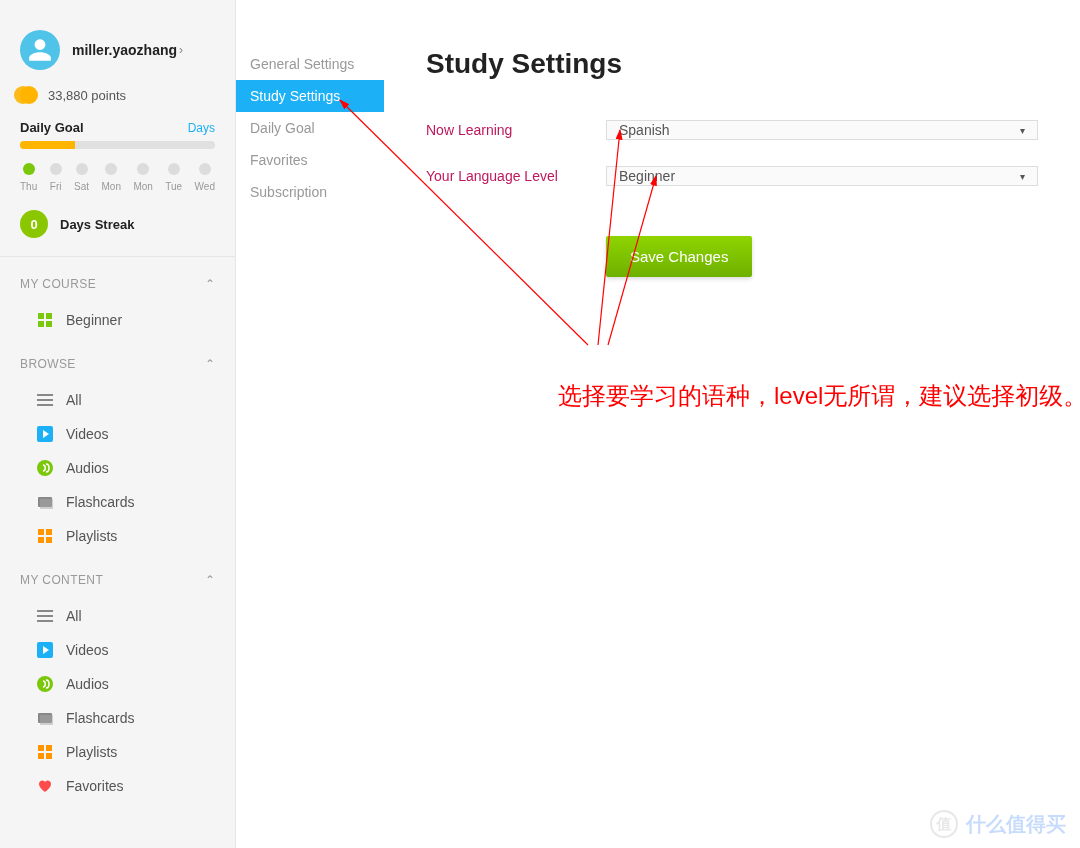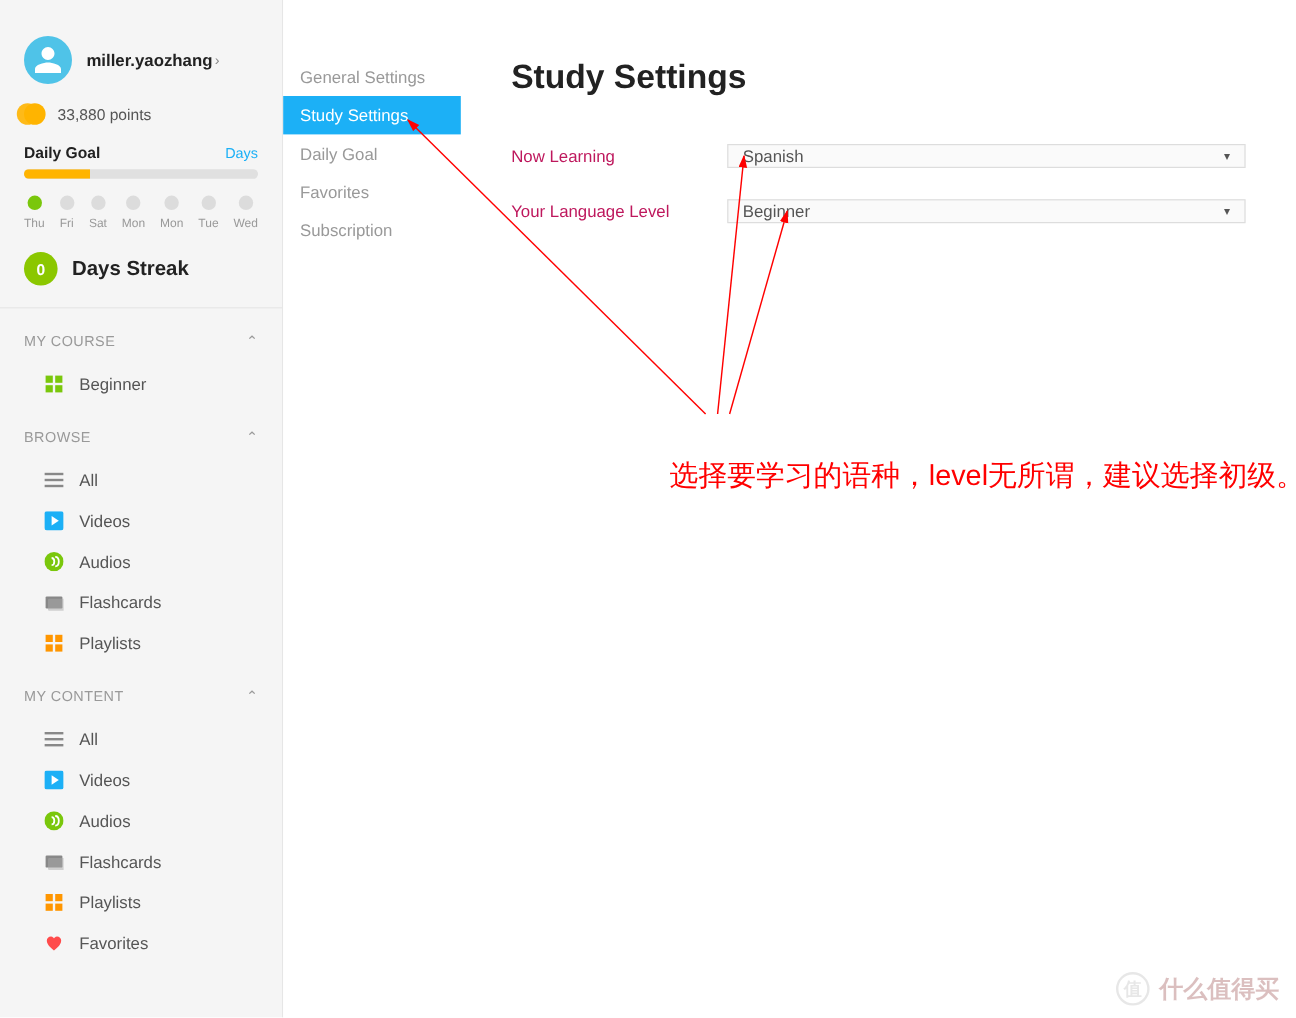--- a/index.html
+++ b/index.html
@@ -22,21 +22,21 @@
 .dg-edit { color:#1cb0f6; font-size:12px; font-weight:normal; cursor:pointer; }
 .dg-bar { height:8px; background:#e0e0e0; border-radius:4px; margin-top:6px; overflow:hidden; }
 .dg-fill { height:100%; width:28%; background:#ffb400; }
 .week { display:flex; justify-content:space-between; margin-top:14px; }
 .day { text-align:center; }
 .dot { width:12px; height:12px; border-radius:50%; background:#dcdcdc; margin:0 auto 6px; }
 .dot.green { background:#7ac70c; }
 .day-lbl { font-size:10px; color:#999; }
 .streak-row { display:flex; align-items:center; margin-top:18px; }
 .streak-badge { width:28px; height:28px; border-radius:50%; background:#8bc700; color:#fff; font-size:13px; font-weight:bold; display:flex; align-items:center; justify-content:center; margin-right:12px; }
-.streak-text { font-size:17px; font-weight:bold; color:#222; }
+.streak-text { font-size:13px; font-weight:bold; color:#222; }
 
 .section-hdr { padding:20px 20px 12px 20px; display:flex; justify-content:space-between; align-items:center; cursor:pointer; }
 .section-title { font-size:12px; color:#999; letter-spacing:0.4px; }
 .chev-up { color:#999; font-size:12px; }
 .nav-list { list-style:none; }
 .nav-item { display:flex; align-items:center; padding:8px 20px 8px 36px; cursor:pointer; font-size:14px; color:#555; }
 .nav-ico { width:18px; height:18px; margin-right:12px; display:flex; align-items:center; justify-content:center; flex-shrink:0; }
 .nav-ico svg { width:16px; height:16px; }
 .ico-bars { color:#888; }
 
@@ -54,21 +54,21 @@
 .caret { font-size:10px; color:#555; }
 .save-btn { margin-left:180px; margin-top:24px; padding:12px 24px; background:linear-gradient(#8fd400,#6eb000); border:none; color:#fff; font-size:15px; border-radius:2px; cursor:pointer; box-shadow:0 2px 4px rgba(0,0,0,0.15); }
 
 
 .annotation-svg { position:absolute; top:0; left:0; width:100%; height:100%; pointer-events:none; }
 .anno-text { position:absolute; top:380px; left:558px; font-size:24px; color:#ff0000; white-space:nowrap; }
 
 
 .watermark { position:absolute; right:14px; bottom:10px; display:flex; align-items:center; opacity:0.28; }
 .wm-circle { width:28px; height:28px; border-radius:50%; border:2px solid #aaa; display:flex; align-items:center; justify-content:center; margin-right:8px; color:#aaa; font-size:15px; font-weight:bold; }
-.wm-text { font-size:20px; color:#7f1d1d; font-weight:bold; }
+.wm-text { font-size:20px; color:#3b82f6; font-weight:bold; }
 </style>
 </head>
 <body>
 
 <div class="container">
 
   <div class="leftcol">
     <div class="profile-top">
       <div class="user-row">
         <div class="avatar">
@@ -283,20 +283,21 @@
     </div>
 
     <div class="form-row">
       <div class="form-label">Your Language Level</div>
       <div class="form-select">
         <span>Beginner</span>
         <span class="caret">▾</span>
       </div>
     </div>
 
+    <button class="save-btn">Save Changes</button>
   </div>
 </div>
 
 <svg class="annotation-svg" viewBox="0 0 1080 848">
   <defs>
       <marker id="ah" markerWidth="10" markerHeight="10" refX="8" refY="3" orient="auto">
         <path d="M0,0 L0,6 L9,3 z" fill="#ff0000"></path>
       </marker>
     </defs>
   <line x1="588" y1="345" x2="340" y2="100" stroke="#ff0000" stroke-width="1.2" marker-end="url(#ah)"></line>

